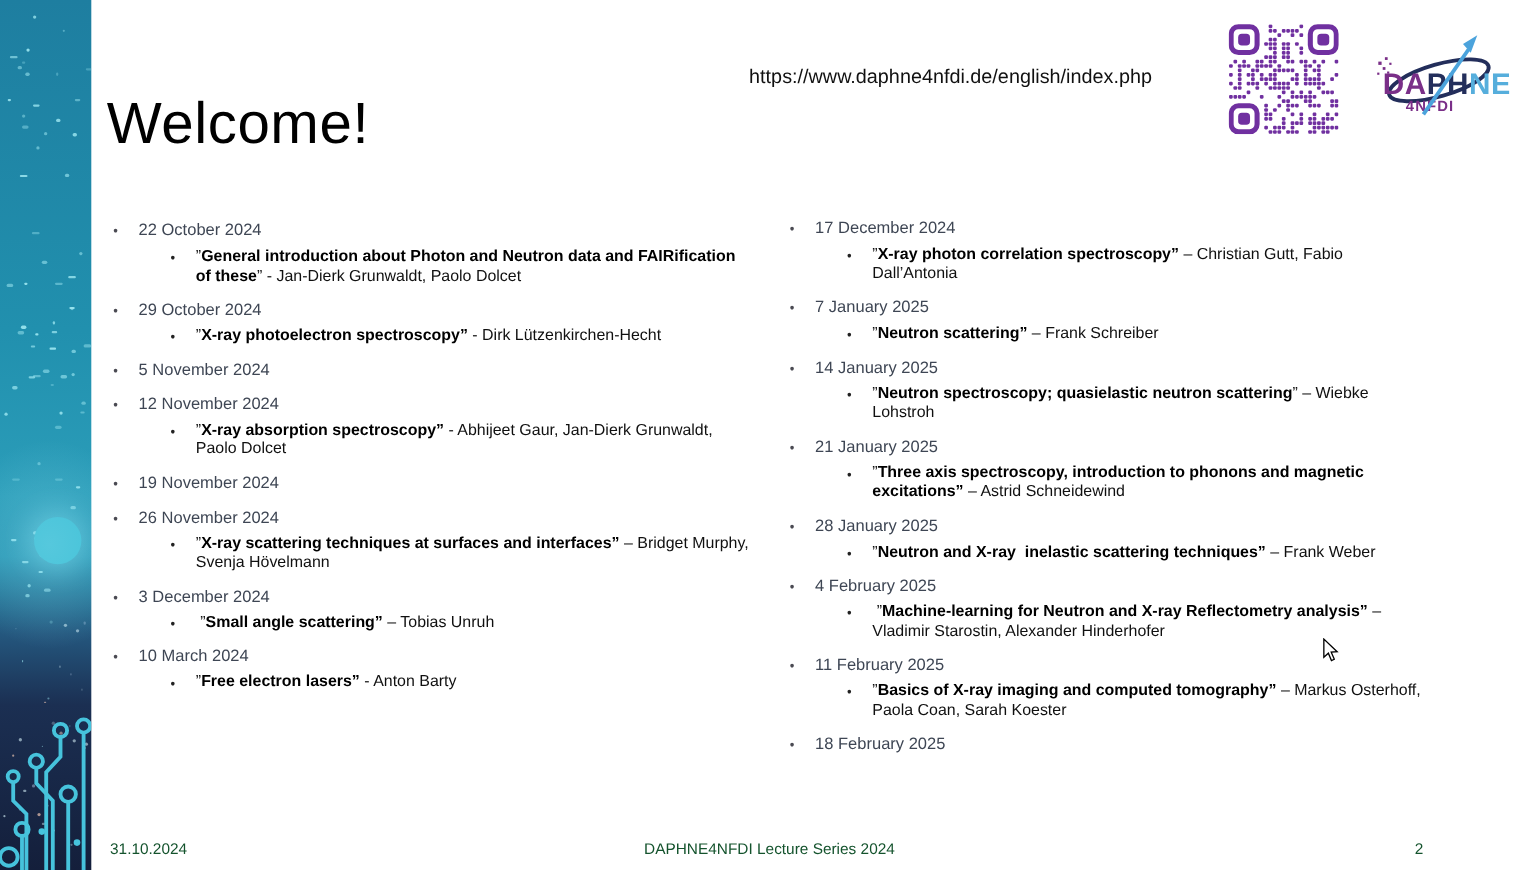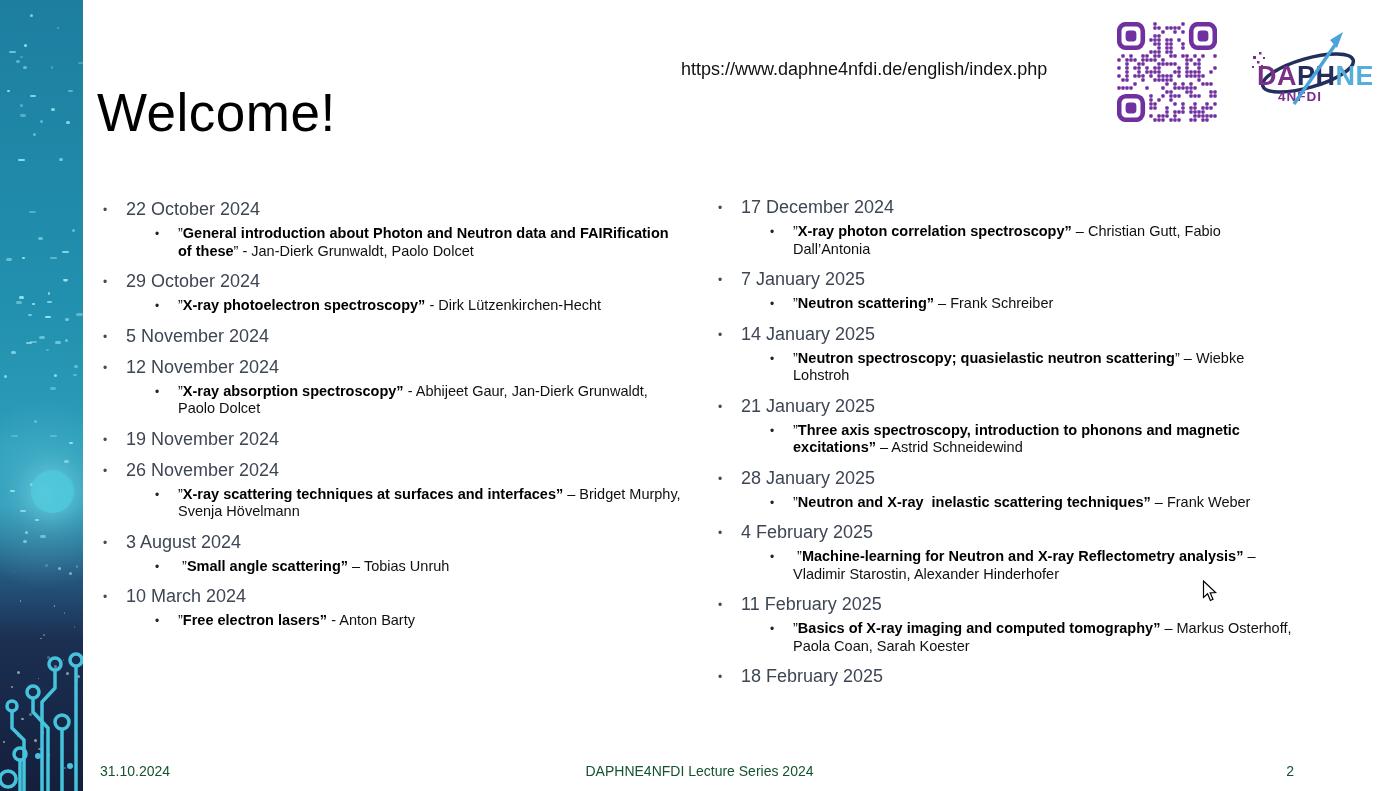--- a/index.html
+++ b/index.html
@@ -22,21 +22,21 @@
     font-size:53px;line-height:1.1;color:#000000;letter-spacing:.5px;}
   .url-text{position:absolute;left:681px;top:59px;font-size:18px;color:#111;}
   .qr{position:absolute;left:1117px;top:22px;width:100px;height:100px;}
   .logo{position:absolute;left:1244px;top:26px;width:128px;height:88px;}
 
   
   .col{position:absolute;}
   .col-left{left:100px;top:200px;width:586px;}
   .col-right{left:715px;top:198px;width:580px;}
   .lecture-item{margin-bottom:12px;}
-  .date-row{position:relative;padding-left:26px;font-size:18px;line-height:19px;
+  .date-row{position:relative;padding-left:26px;font-size:15px;line-height:19px;
     color:#3E4654;margin-bottom:6px;}
   .date-row::before{content:"•";position:absolute;left:3px;top:1px;font-size:12px;color:#4a4a52;}
   .sub-row{position:relative;padding-left:78px;font-size:14.5px;line-height:17.5px;color:#101010;}
   .sub-row::before{content:"•";position:absolute;left:55px;top:1px;font-size:12px;color:#222;}
   .sub-text{white-space:pre-wrap;}
   .sub-text b{font-weight:700;color:#000;}
 
   
   .footer-date,.footer-center,.footer-page{position:absolute;top:763px;font-size:14px;color:#14532d;}
   .footer-date{left:100px;}
@@ -427,21 +427,21 @@
     <div class="lecture-item">
       <div class="date-row"><span>19 November 2024</span></div>
     </div>
 
     <div class="lecture-item">
       <div class="date-row"><span>26 November 2024</span></div>
       <div class="sub-row"><span class="sub-text"><span>”</span><b>X-ray scattering techniques at surfaces and interfaces”</b><span> – Bridget Murphy, Svenja Hövelmann</span></span></div>
     </div>
 
     <div class="lecture-item">
-      <div class="date-row"><span>3 August 2024</span></div>
+      <div class="date-row"><span>3 December 2024</span></div>
       <div class="sub-row"><span class="sub-text"><span> ”</span><b>Small angle scattering”</b><span> – Tobias Unruh</span></span></div>
     </div>
 
     <div class="lecture-item">
       <div class="date-row"><span>10 March 2024</span></div>
       <div class="sub-row"><span class="sub-text"><span>”</span><b>Free electron lasers”</b><span> - Anton Barty</span></span></div>
     </div>
   </div>
   <div class="col col-right">
     <div class="lecture-item">

